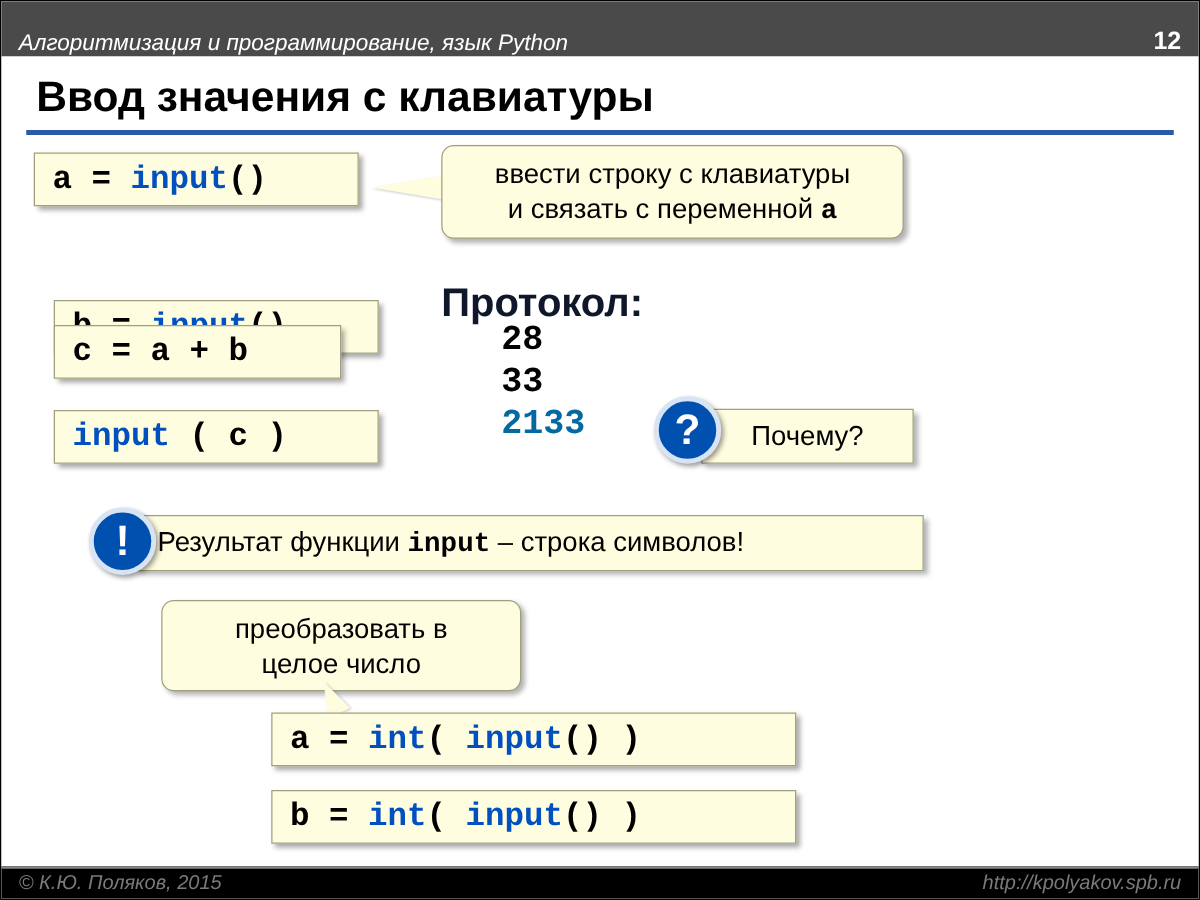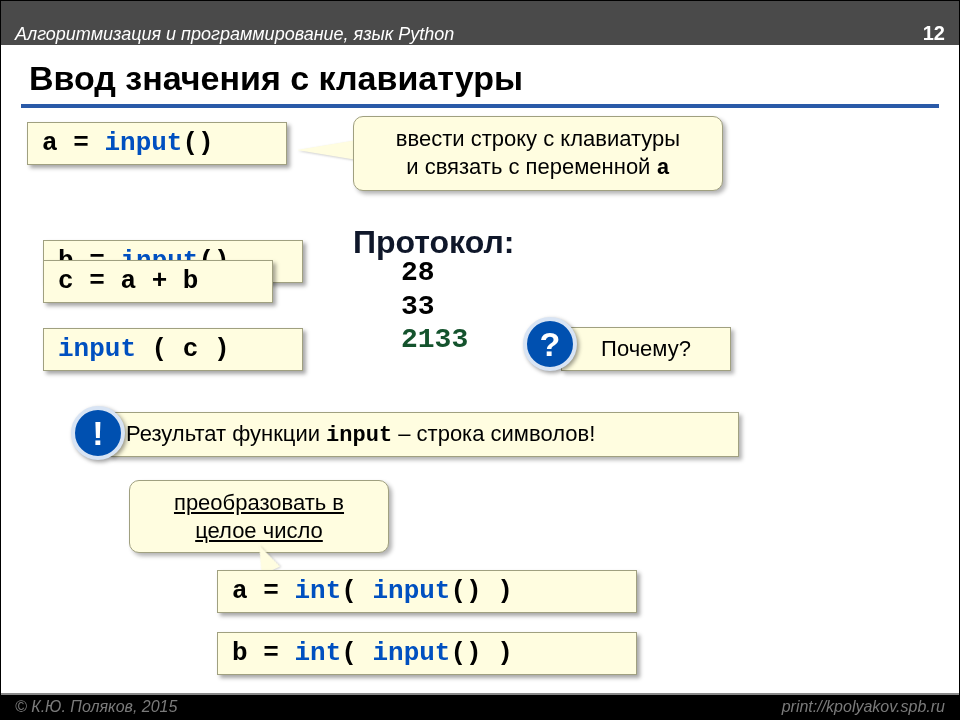--- a/index.html
+++ b/index.html
@@ -91,21 +91,21 @@
     color: #0f172a;
   }
   .protocol-lines {
     position: absolute;
     font-family: "Courier New", monospace;
     font-weight: bold;
     font-size: 28px;
     line-height: 1.2;
     color: #000;
   }
-  .protocol-lines .red { color: #14532d; }
+  .protocol-lines .red { color: #0369a1; }
   
   .qbadge, .ebadge {
     position: absolute;
     width: 54px; height: 54px;
     border-radius: 50%;
     background: #0050b0;
     border: 4px solid #d8e4f4;
     color: #fff;
     font-weight: bold;
     display: flex;
@@ -192,32 +192,32 @@
     <span>Почему?</span>
   </div>
 
   <div class="ebadge" style="left:70px; top:284px;">
     <span>!</span>
   </div>
   <div class="ebox" style="left:108px; top:290px; width:630px;">
     <span>Результат функции </span><span class="mono">input</span><span> – строка символов!</span>
   </div>
 
-  <div class="callout" style="left:128px; top:358px; width:260px;text-decoration:underline;">
+  <div class="callout" style="left:128px; top:358px; width:288px;">
     <div>преобразовать в</div>
     <div>целое число</div>
   </div>
   <div class="ptr" style="left:254px; top:422px; border-width:0 10px 28px 10px; border-color:transparent transparent #fffde0 transparent; transform: rotate(-25deg); filter: drop-shadow(1px 1px 1px rgba(0,0,0,.2));"></div>
 
   <div class="codebox" style="left:216px; top:448px; width:420px;">
     <span>a</span><span> = </span><span class="kw">int</span><span>( </span><span class="kw">input</span><span>() )</span>
   </div>
 
   <div class="codebox" style="left:216px; top:510px; width:420px;">
     <span>b</span><span> = </span><span class="kw">int</span><span>( </span><span class="kw">input</span><span>() )</span>
   </div>
 
 </div>
 
 <div class="footer">
   <span>© К.Ю. Поляков, 2015</span>
-  <span>print://kpolyakov.spb.ru</span>
+  <span>http://kpolyakov.spb.ru</span>
 </div>
 
 </body></html>

